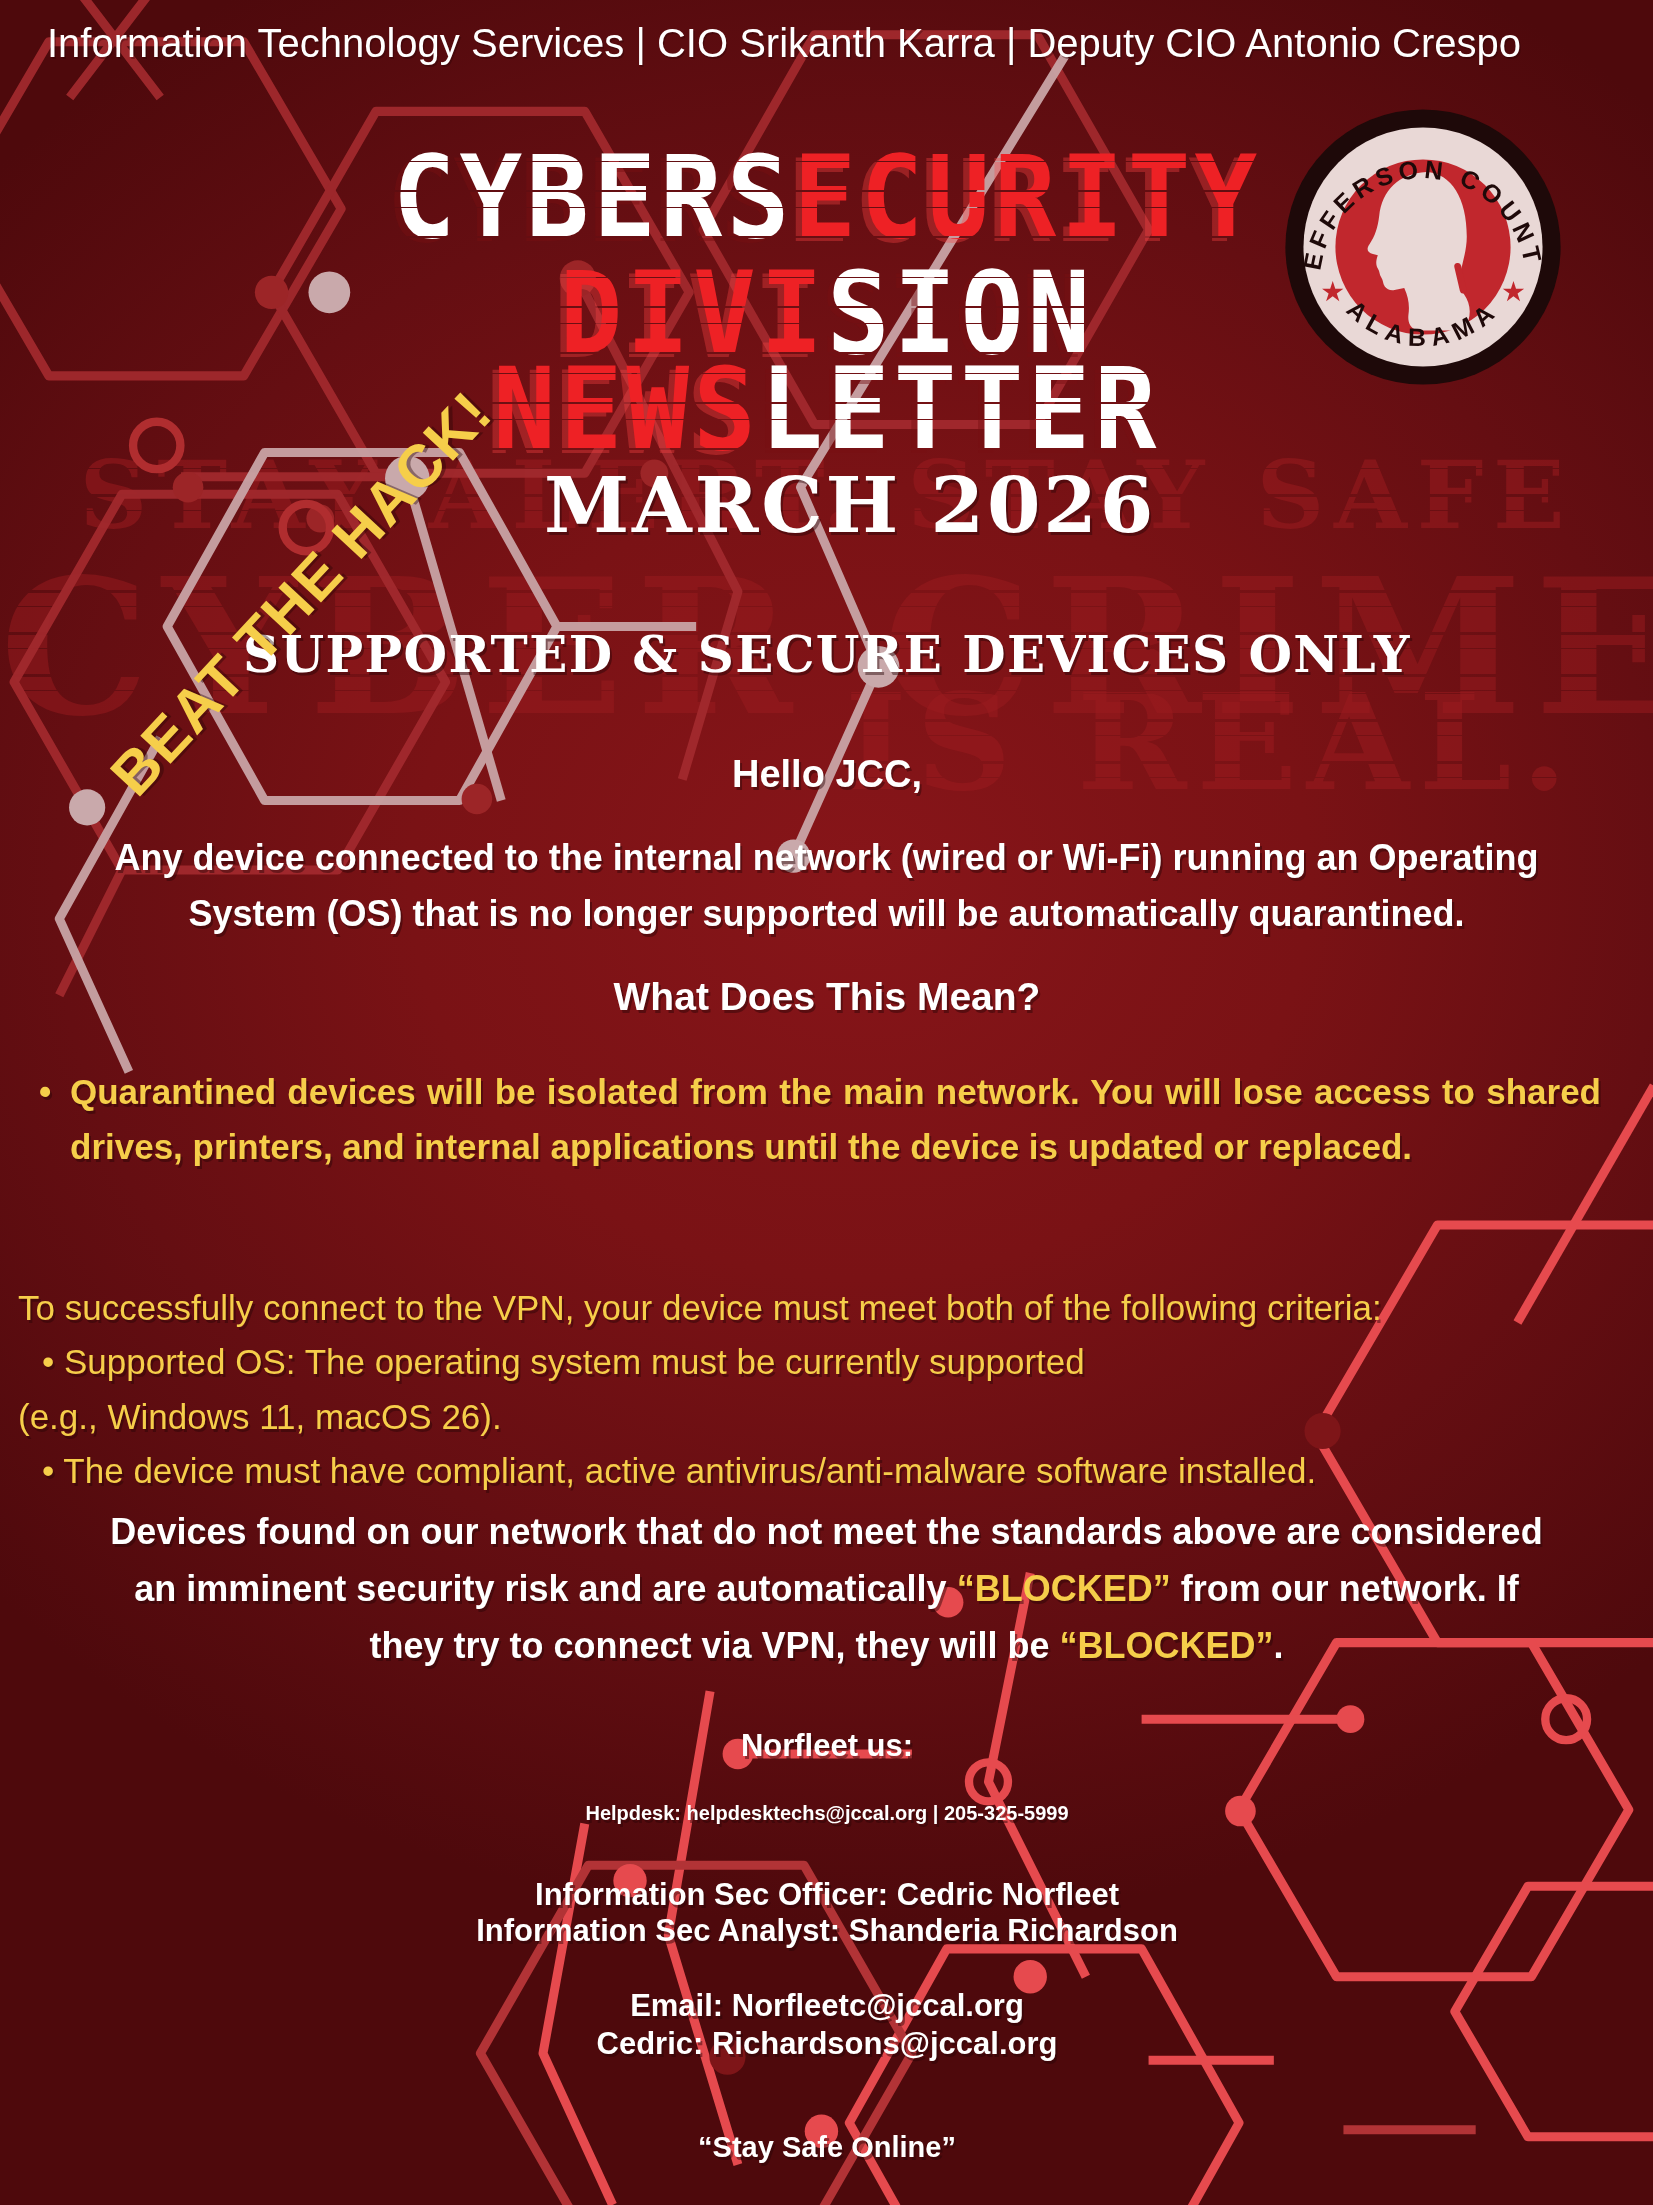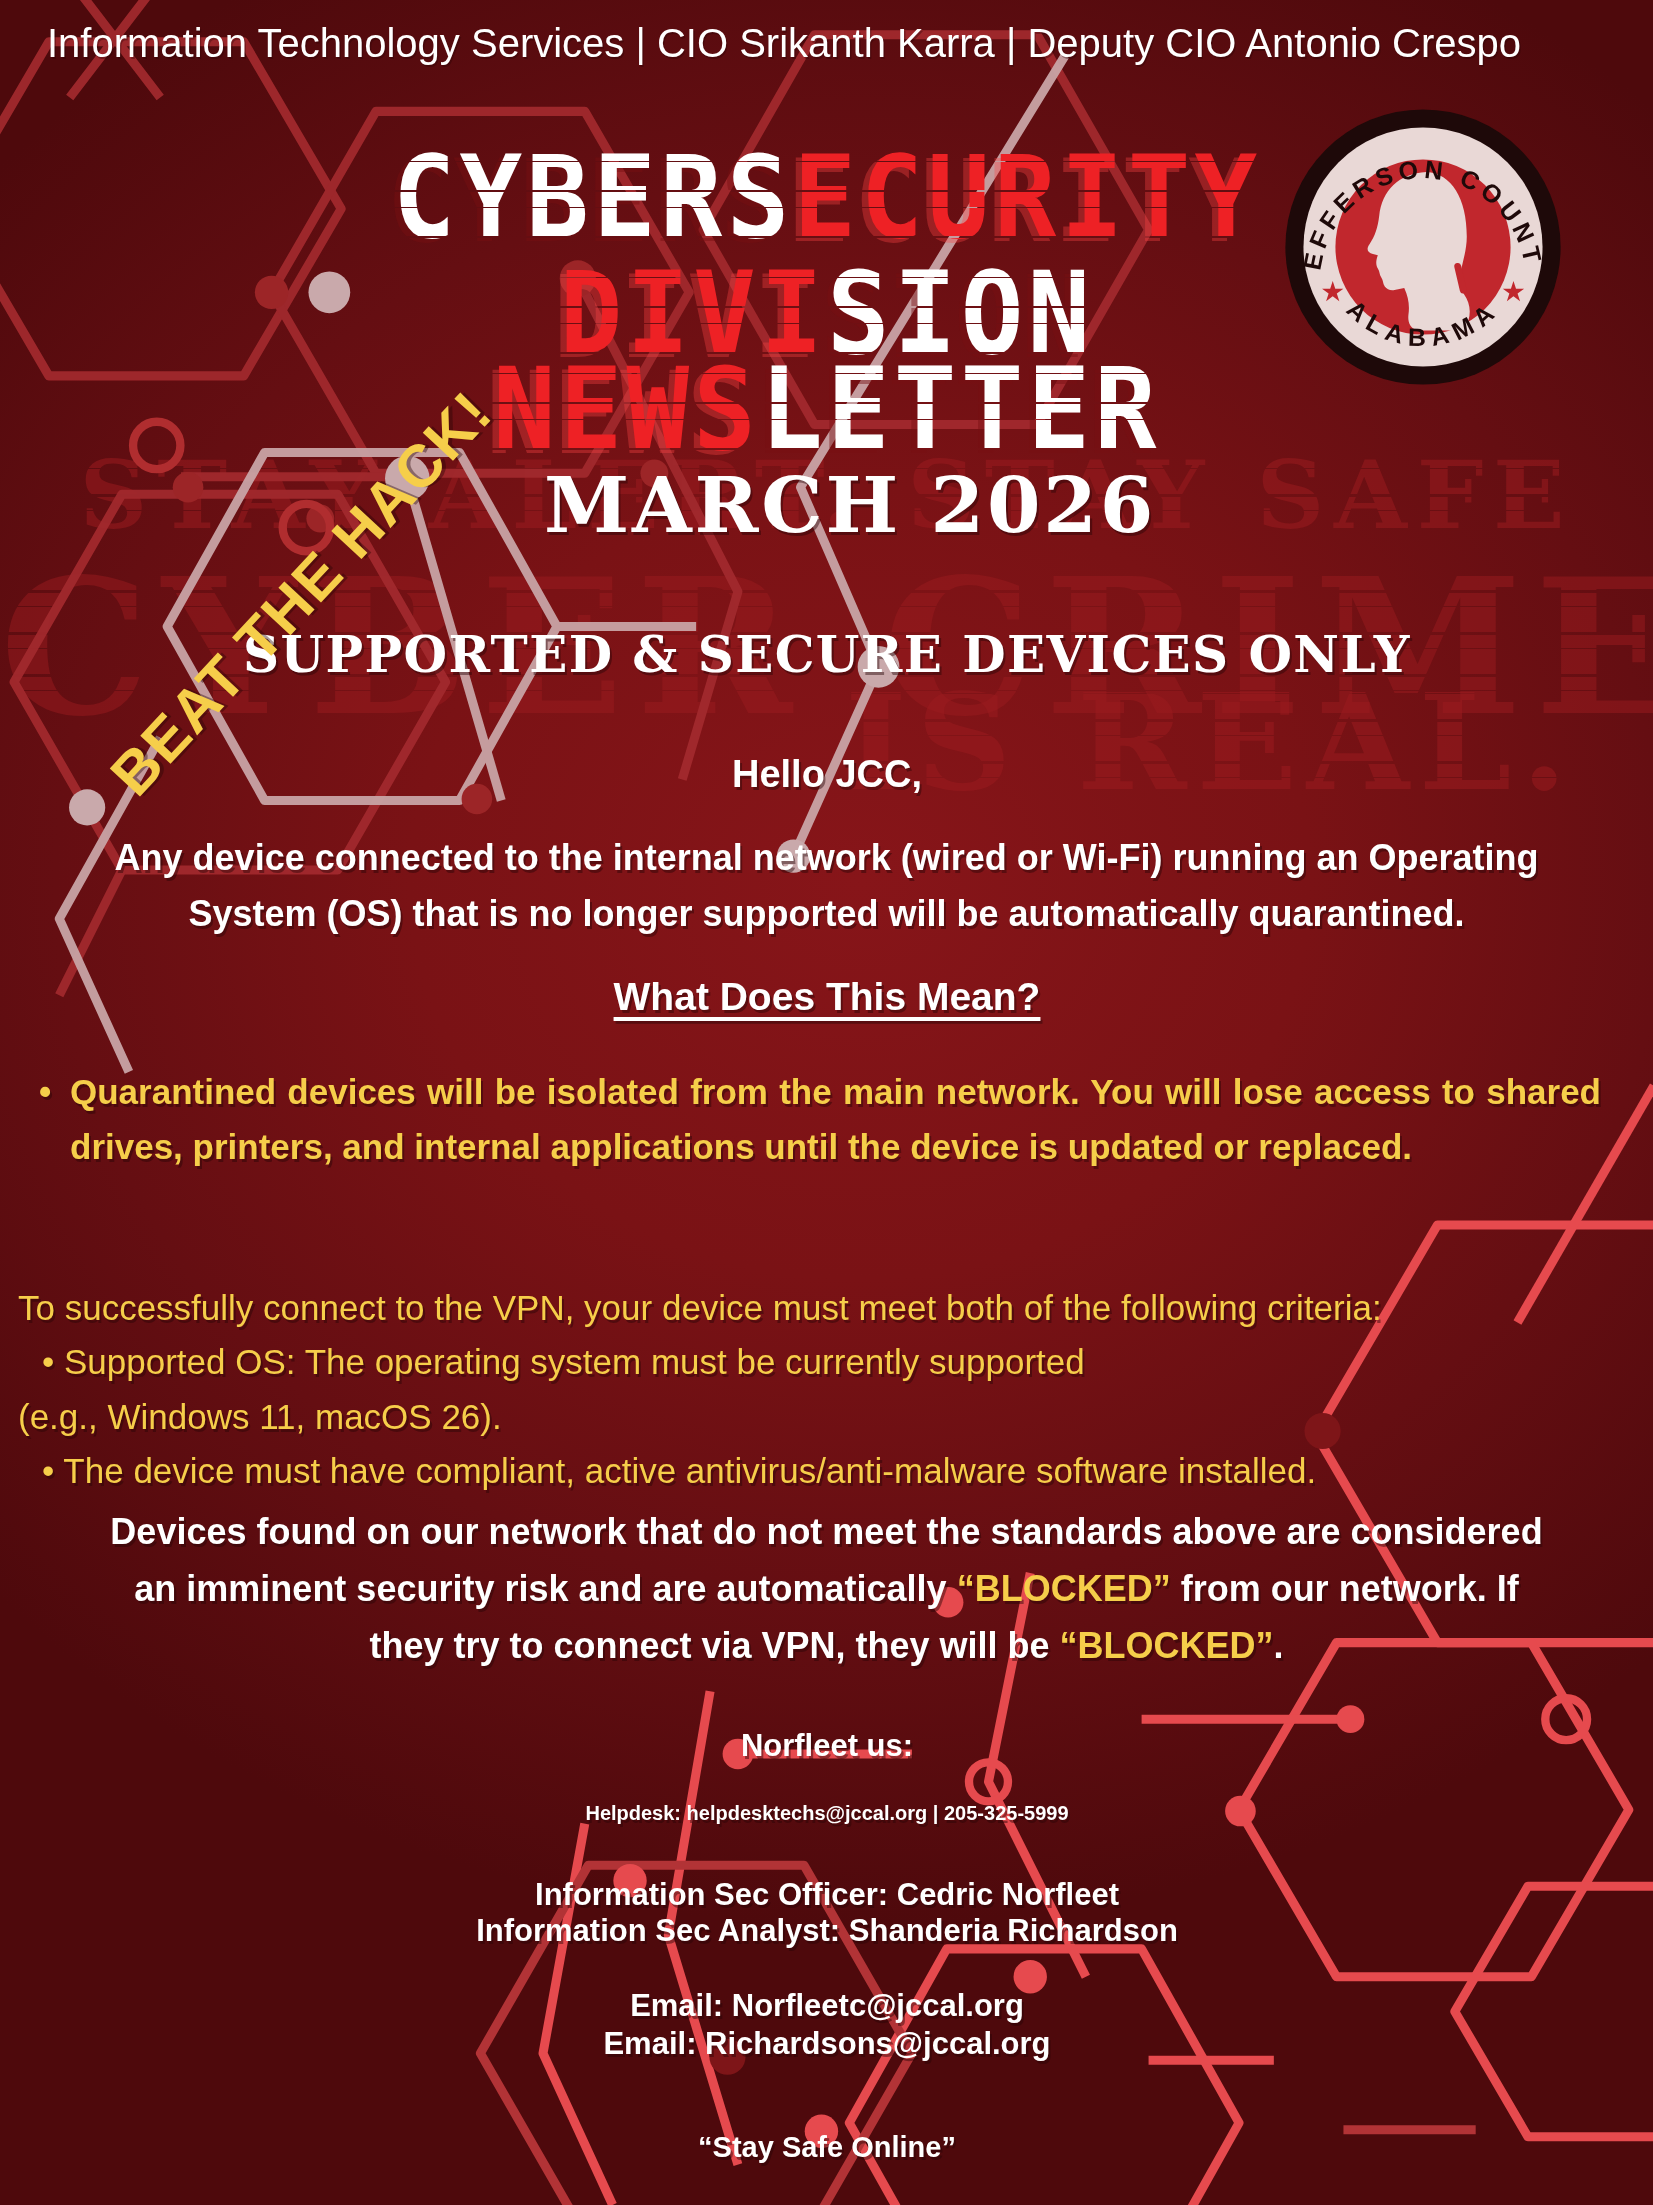--- a/index.html
+++ b/index.html
@@ -32,21 +32,21 @@
   #gl3{top:348px;font-size:104px;}
   #issue{top:460px;font-family:"DejaVu Serif",serif;font-weight:700;font-size:77px;letter-spacing:2.8px;z-index:3;margin-left:23px;}
   
   #badge{left:97px;top:762px;z-index:4;transform:rotate(-47deg);transform-origin:left top;
          font-size:60px;font-weight:800;letter-spacing:1.4px;white-space:nowrap;
          text-shadow:2.8px 2.8px 0 rgba(40,4,6,.4);}
   
   #a-head{top:625px;font-family:"DejaVu Serif",serif;font-weight:700;font-size:50px;letter-spacing:1.4px;z-index:3;}
   #greet{top:753px;font-size:38px;font-weight:700;z-index:3;}
   #intro{top:830px;left:61px;width:1531px;font-size:36px;font-weight:700;line-height:1.55;text-align:center;z-index:3;}
-  .h-ul{font-size:39px;font-weight:700;z-index:3;text-decoration:underline;text-underline-offset:7px;text-decoration-thickness:3.5px;}
+  .h-ul{font-size:39px;font-weight:700;z-index:3;text-underline-offset:7px;text-decoration-thickness:3.5px;}
   #s1h{top:975px;}
   #q-bullet{top:1064px;left:39px;width:1562px;display:flex;z-index:3;font-size:35px;font-weight:700;line-height:1.58;}
   #q-bullet .mark{flex:0 0 31px;}
   #q-bullet .txt{flex:1;text-align:justify;}
   #s2h{top:1201px;font-size:38px;}
   #vpn{top:1286px;left:18px;width:1622px;z-index:3;font-size:35px;font-weight:400;line-height:1.28;}
   #vpn .row{margin-bottom:9.7px;}
   #vpn .ind{padding-left:24px;}
   
   #blocked{top:1504px;left:97px;width:1459px;font-size:36px;font-weight:700;line-height:1.58;text-align:center;z-index:3;}
@@ -211,17 +211,17 @@
 
   <div id="blocked" class="abs white shadow">
     <span>Devices found on our network that do not meet the standards above are considered an imminent security risk and are automatically </span><span class="yellow">“BLOCKED”</span><span> from our network. If they try to connect via VPN, they will be </span><span class="yellow">“BLOCKED”</span><span>.</span>
   </div>
 
   <div id="c-head" class="abs ctr white shadow cline">Norfleet us:</div>
   <div id="c-help" class="abs ctr white shadow cline">Helpdesk: helpdesktechs@jccal.org | 205-325-5999</div>
   <div id="c-off" class="abs ctr white shadow cline">Information Sec Officer: Cedric Norfleet</div>
   <div id="c-ana" class="abs ctr white shadow cline">Information Sec Analyst: Shanderia Richardson</div>
   <div id="c-em1" class="abs ctr white shadow cline">Email: Norfleetc@jccal.org</div>
-  <div id="c-em2" class="abs ctr white shadow cline">Email: Richardsons@jccal.org</div>
+  <div id="c-em2" class="abs ctr white shadow cline">Cedric: Richardsons@jccal.org</div>
   <div id="c-sign" class="abs ctr white shadow cline">“Stay Safe Online”</div>
 
 </div>
 
 
 </body></html>

